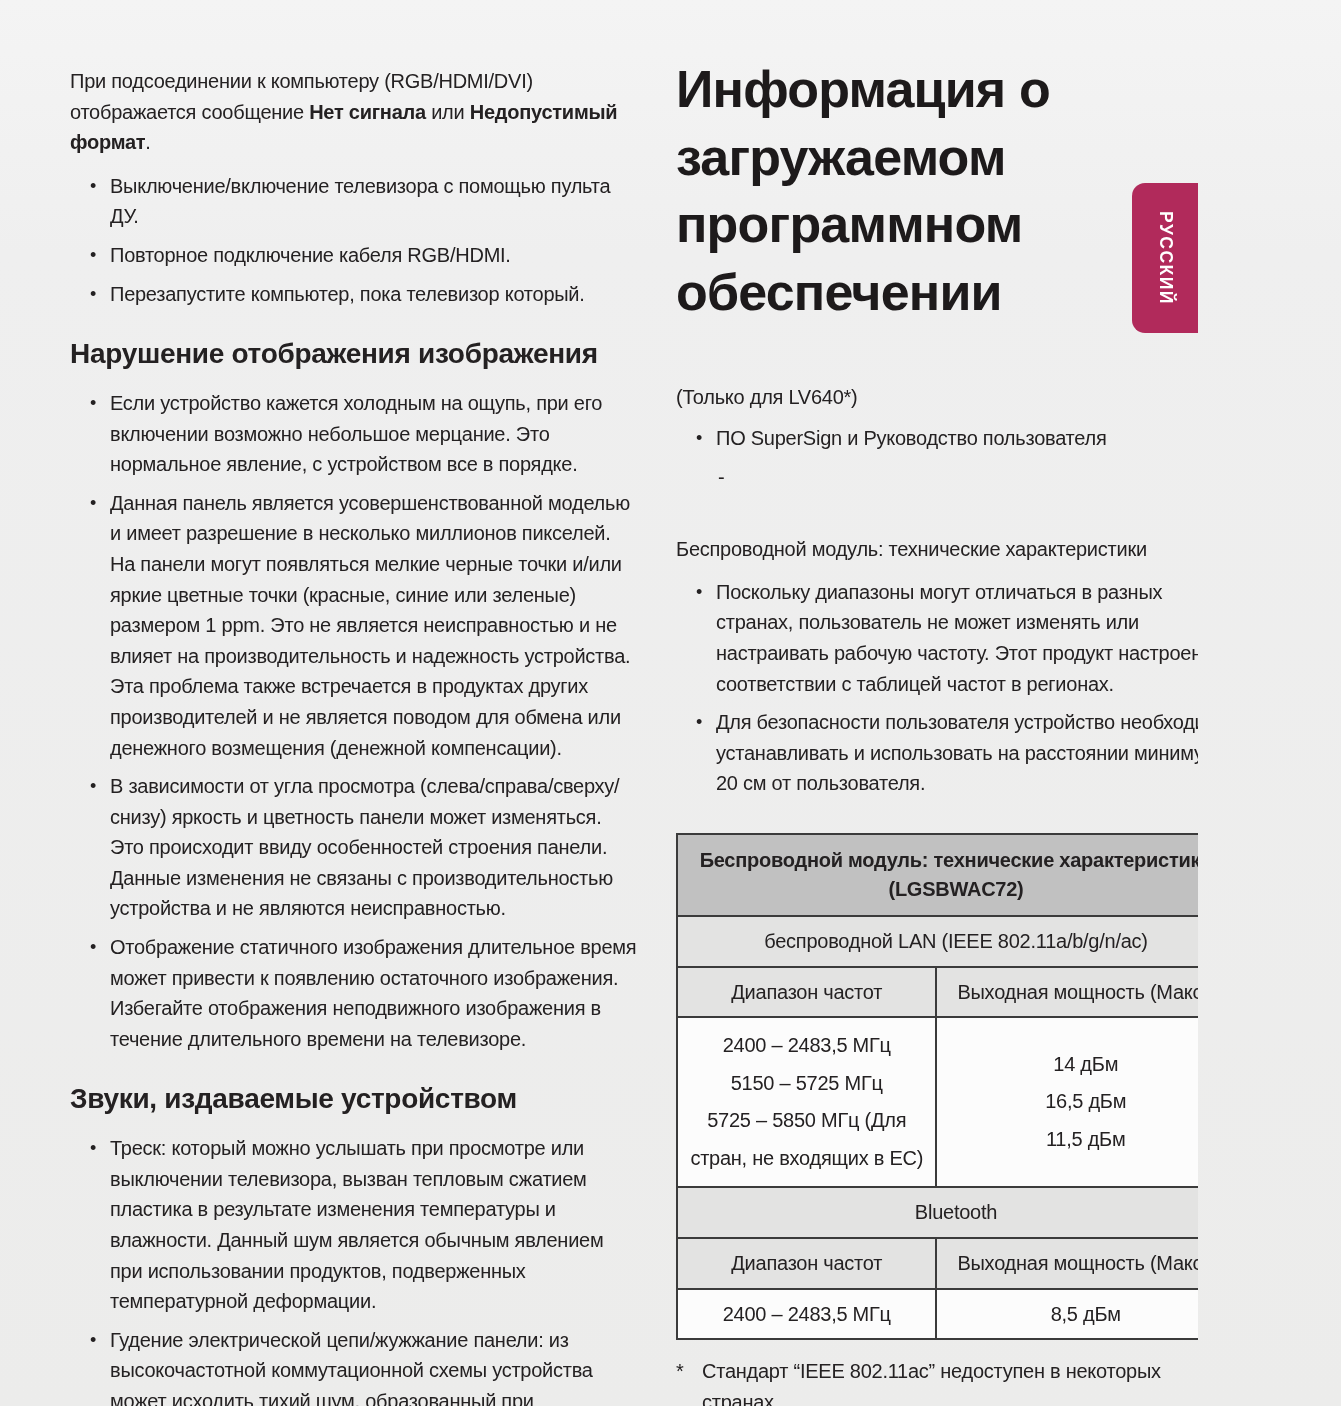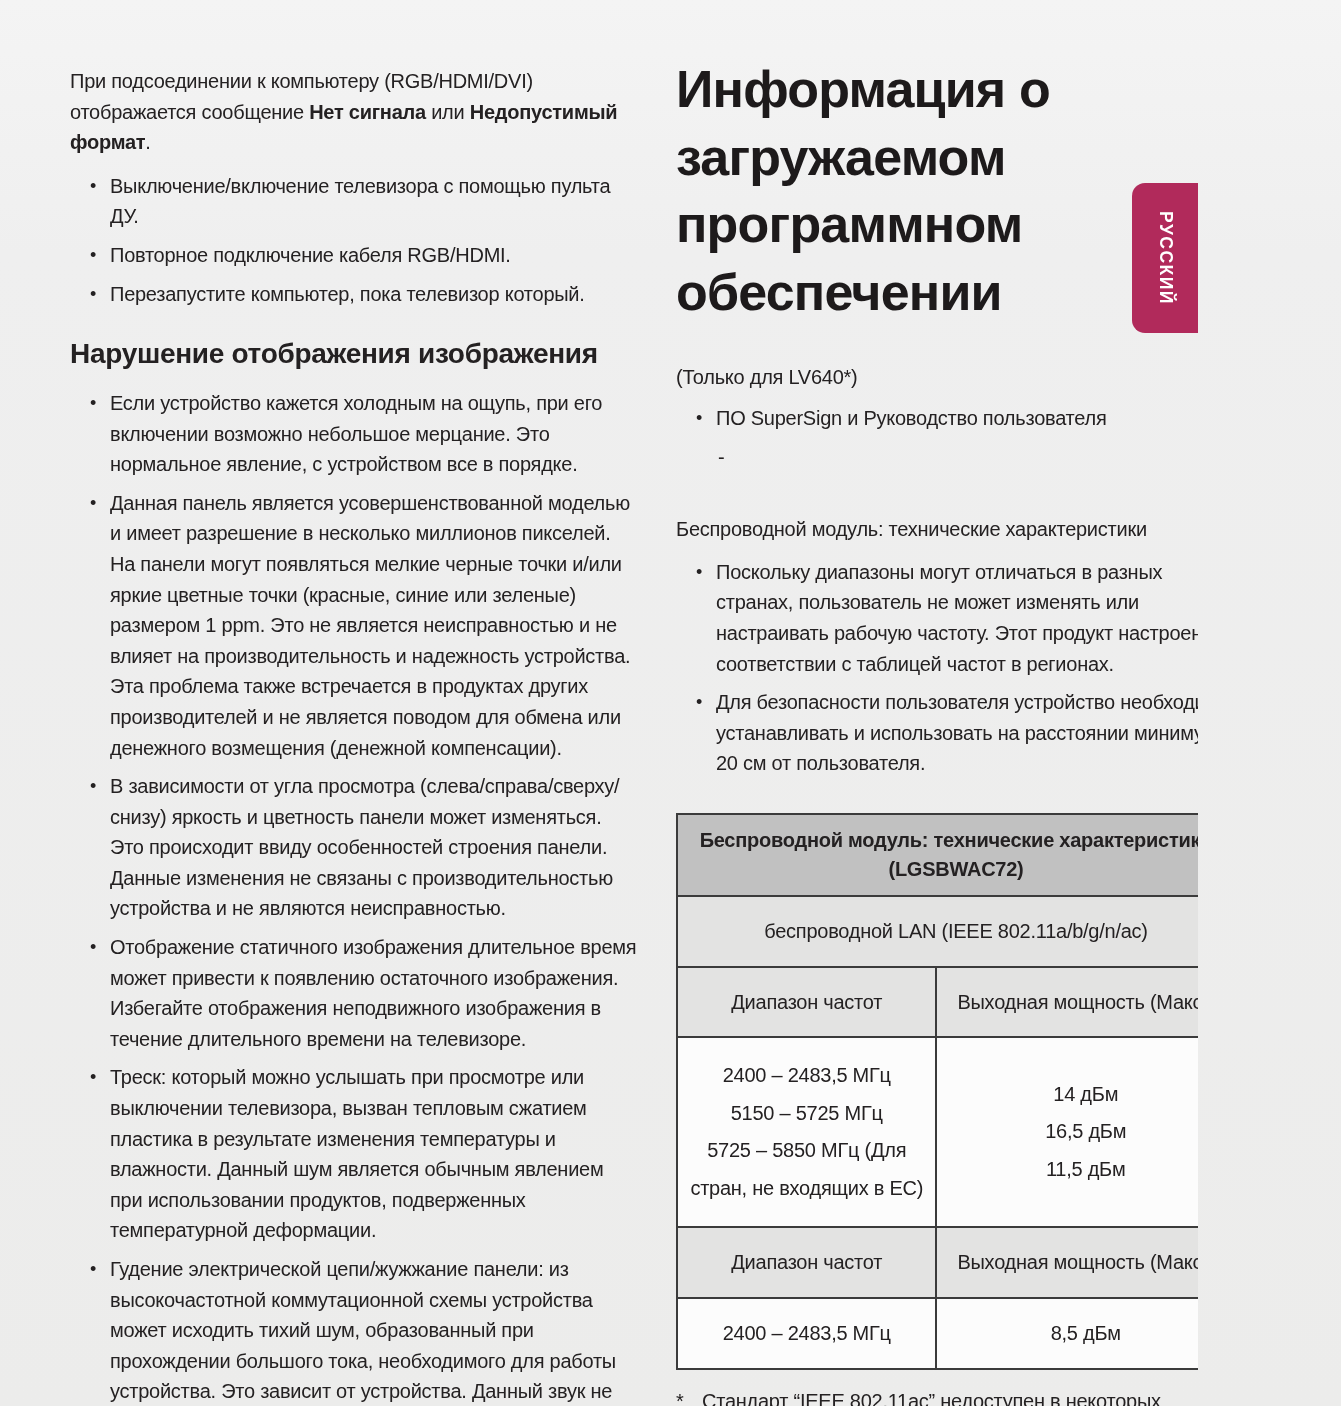--- a/index.html
+++ b/index.html
@@ -37,36 +37,36 @@
     font-size: 28px; font-weight: bold; letter-spacing: -0.3px;
     margin: 24px 0 12px 0;
   }
   .h1 {
     font-size: 52px; font-weight: bold; line-height: 1.3; letter-spacing: -0.8px;
     color: #1d1a1b;
   }
   .intro-paragraph { margin-bottom: 13px; }
 
   
-  .model-note { margin-top: 36px; }
+  .model-note { margin-top: 56px; }
   .software-bullets { margin-top: 10px; }
   .specs-heading { margin-top: 74px; max-width: 430px; }
   .specs-subtitle { margin-top: 42px; }
   .specs-bullets { margin-top: 12px; }
 
   
   .specs-table {
     width: 100%; margin-top: 34px;
     border-collapse: collapse;
     font-size: 20px; letter-spacing: -0.25px;
   }
   .specs-table td {
     border: 2px solid #3b3b3b;
     text-align: center; vertical-align: middle;
-    padding: 19px 10px;
+    padding: 9px 10px;
   }
   .specs-table .cell-title { background: #c1c1c1; font-weight: bold; line-height: 1.45; padding: 11px 10px; }
   .specs-table .cell-gray  { background: #e3e3e2; }
   .specs-table .cell-white { background: #fcfcfc; }
   .specs-table .col-freq   { width: 46.5%; }
   .specs-table .col-power  { width: 53.5%; }
   .multi-line div { line-height: 1.88; }
   .freq-cell { line-height: 1.88; }
 
   .footnote { display: flex; margin-top: 16px; }
@@ -126,20 +126,21 @@
         <span class="bullet-marker">•</span>
         <span class="bullet-body">В зависимости от угла просмотра (слева/справа/сверху/снизу) яркость и цветность панели может изменяться.
 Это происходит ввиду особенностей строения панели. Данные изменения не связаны с производительностью устройства и не являются неисправностью.</span>
       </div>
       <div class="bullet-item">
         <span class="bullet-marker">•</span>
         <span class="bullet-body">Отображение статичного изображения длительное время может привести к появлению остаточного изображения. Избегайте отображения неподвижного изображения в течение длительного времени на телевизоре.</span>
       </div>
     </div>
 
+    <h3 class="subheading">Звуки, издаваемые устройством</h3>
 
     <div>
       <div class="bullet-item">
         <span class="bullet-marker">•</span>
         <span class="bullet-body">Треск: который можно услышать при просмотре или выключении телевизора, вызван тепловым сжатием пластика в результате изменения температуры и влажности. Данный шум является обычным явлением при использовании продуктов, подверженных температурной деформации.</span>
       </div>
       <div class="bullet-item">
         <span class="bullet-marker">•</span>
         <span class="bullet-body">Гудение электрической цепи/жужжание панели: из высокочастотной коммутационной схемы устройства может исходить тихий шум, образованный при прохождении большого тока, необходимого для работы устройства. Это зависит от устройства. Данный звук не влияет на работу и надежность продукта.</span>
       </div>
@@ -198,20 +199,23 @@
             <div>5150 – 5725 МГц</div>
             <div>5725 – 5850 МГц (Для стран, не входящих в ЕС)</div>
           </td>
           <td class="cell-white multi-line">
             <div>14 дБм</div>
             <div>16,5 дБм</div>
             <div>11,5 дБм</div>
           </td>
         </tr>
         <tr>
+          <td class="cell-gray" colspan="2">Bluetooth</td>
+        </tr>
+        <tr>
           <td class="cell-gray">Диапазон частот</td>
           <td class="cell-gray">Выходная мощность (Макс.)</td>
         </tr>
         <tr>
           <td class="cell-white">2400 – 2483,5 МГц</td>
           <td class="cell-white">8,5 дБм</td>
         </tr>
       </tbody>
     </table>
 

